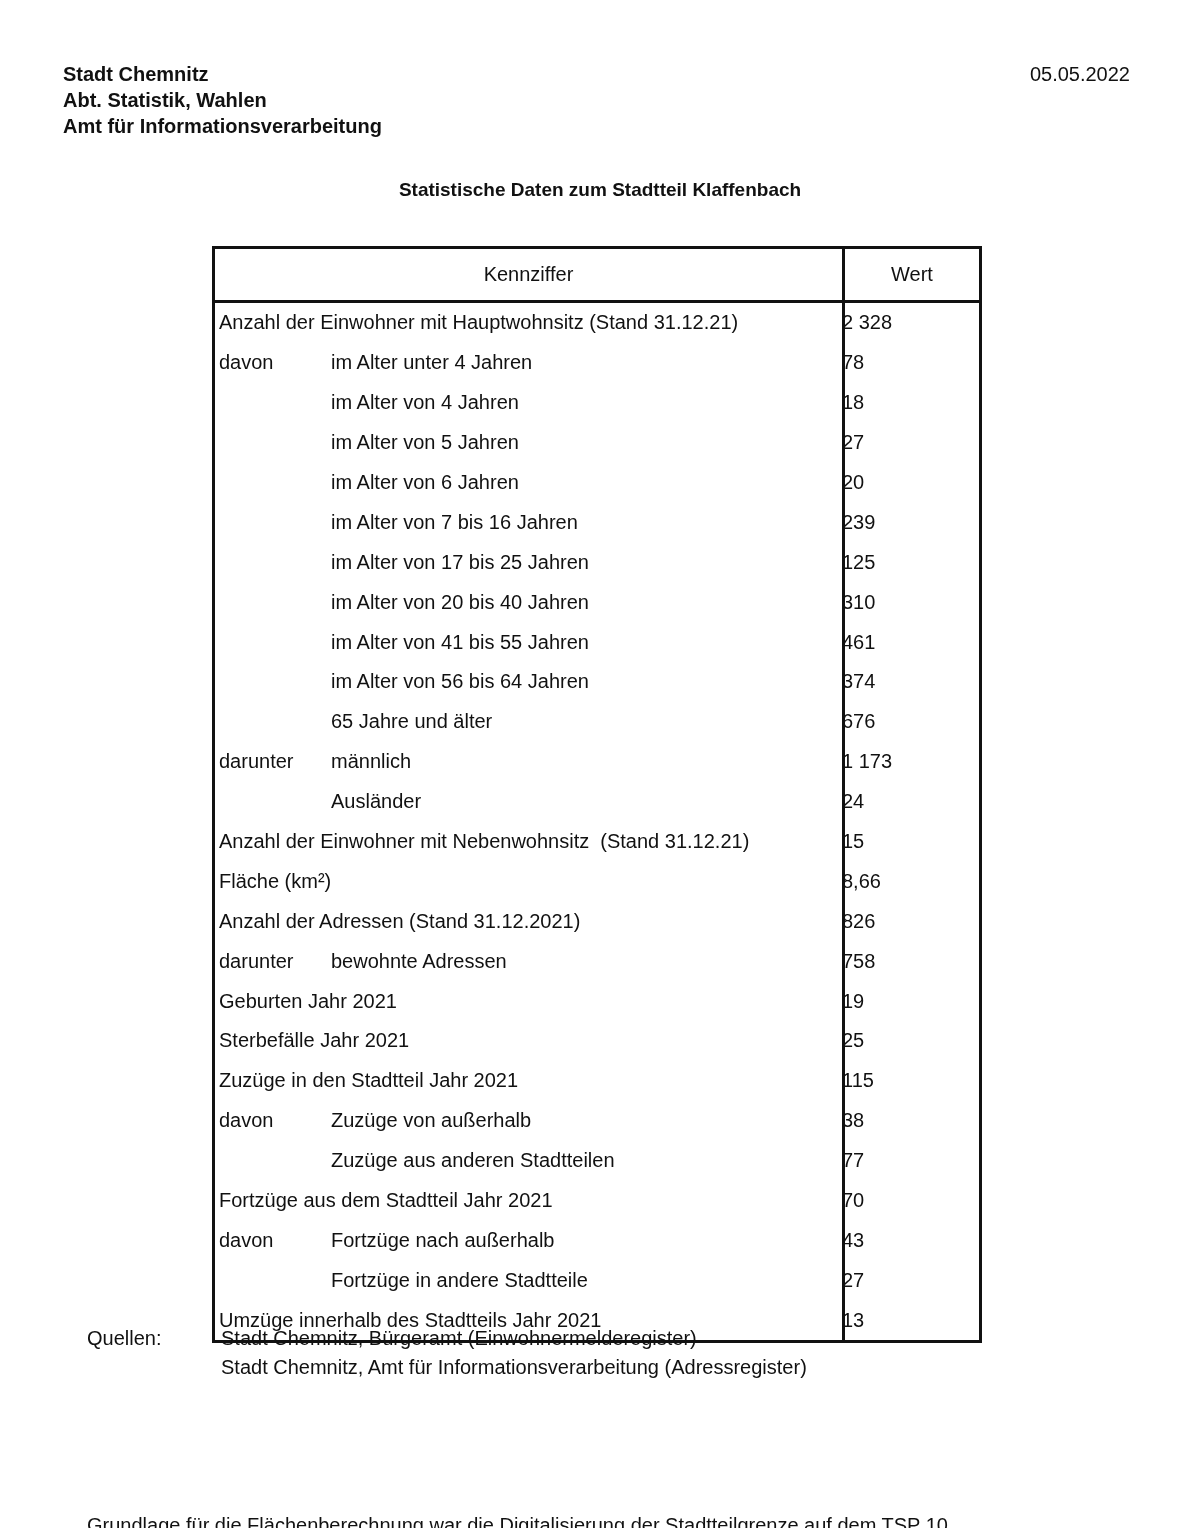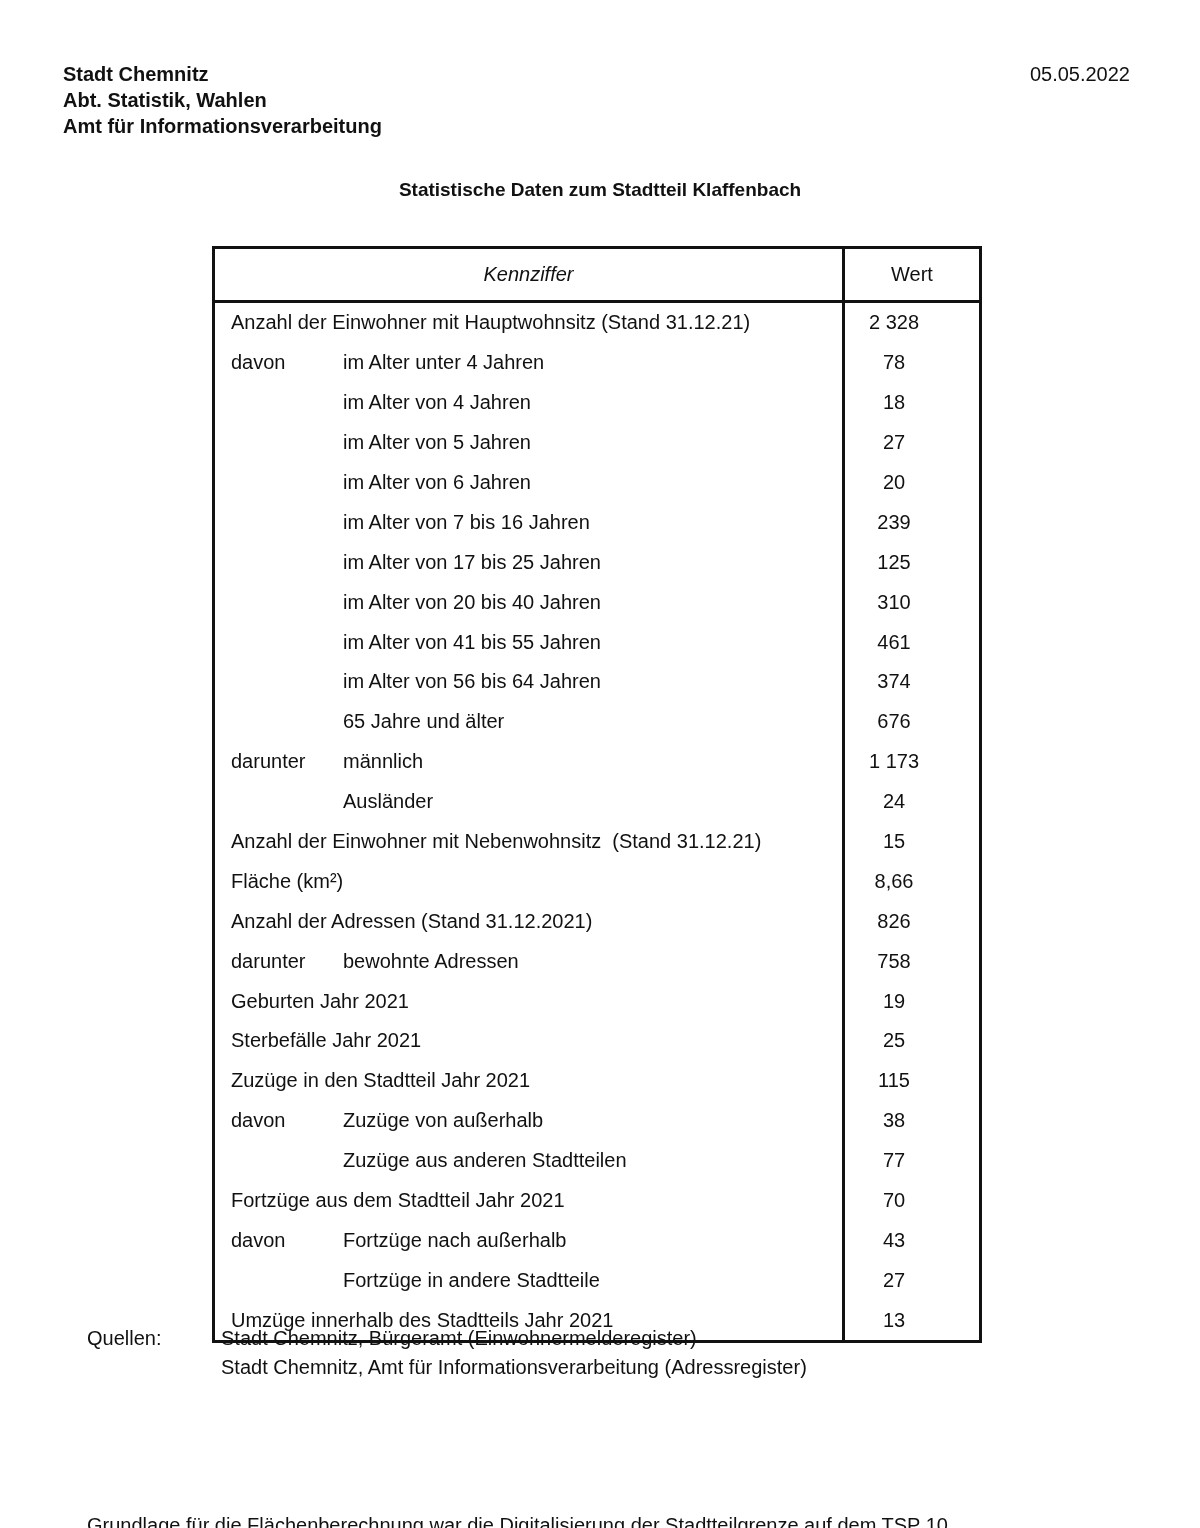--- a/index.html
+++ b/index.html
@@ -61,21 +61,20 @@
     top: 0; left: 0; right: 0;
     height: 51px;
     border-bottom: 3px solid #111111;
     display: flex;
   }
   .th-k {
     width: 627px;
     display: flex;
     align-items: center;
     justify-content: center;
-    font-style: italic;
   }
   .th-w {
     flex: 1;
     margin-left: 3px;
     display: flex;
     align-items: center;
     justify-content: center;
   }
   .tbody {
     position: absolute;
@@ -87,35 +86,35 @@
     flex-direction: column;
   }
   .trow {
     flex: 1;
     display: flex;
     align-items: center;
   }
   .cell-k {
     width: 627px;
     box-sizing: border-box;
-    padding-left: 16px;
+    padding-left: 4px;
     display: flex;
     align-items: center;
     white-space: nowrap;
   }
   .prefix {
     display: inline-block;
     width: 112px;
     flex-shrink: 0;
   }
   .cell-w {
     flex: 1;
     box-sizing: border-box;
     padding-right: 33px;
-    text-align: center;
+    text-align: left;
     white-space: nowrap;
   }
   .sources {
     position: absolute;
     left: 87px;
     top: 1324px;
     display: flex;
     font-size: 20px;
     line-height: 29px;
   }

